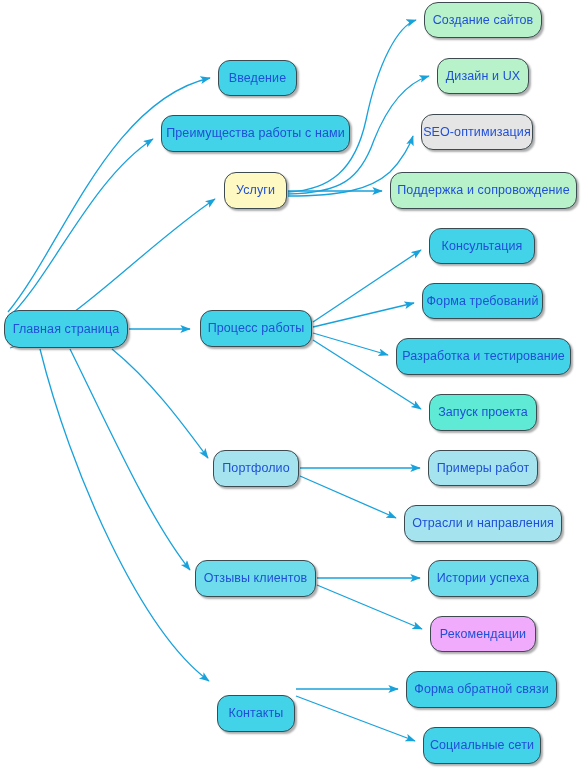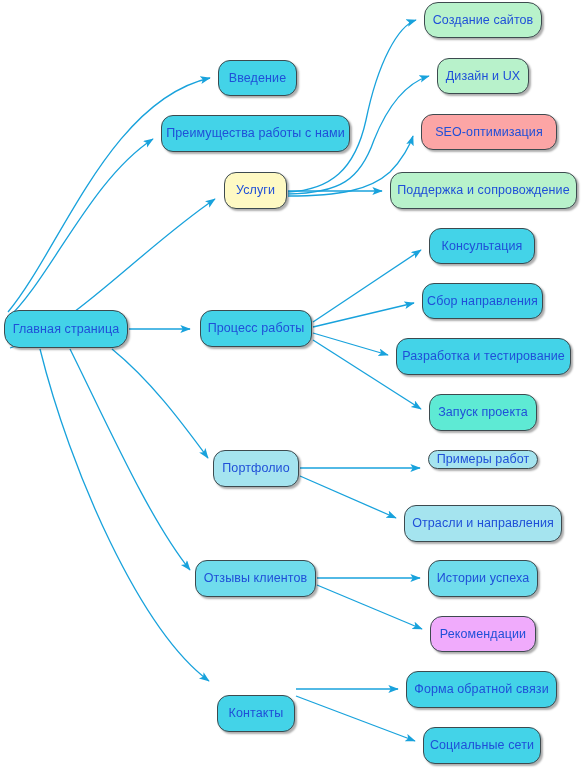--- a/index.html
+++ b/index.html
@@ -92,45 +92,45 @@
       </div>
       <div class="node" style="left: 224px; top: 172px; width: 63px; height: 37px; background: #fef9c3;">
         <span class="node-label">Услуги</span>
       </div>
       <div class="node" style="left: 424px; top: 2px; width: 118px; height: 36px; background: rgb(184, 242, 203); border-radius: 14px;">
         <span class="node-label">Создание сайтов</span>
       </div>
       <div class="node" style="left: 437px; top: 58px; width: 92px; height: 36px; background: rgb(184, 242, 203);">
         <span class="node-label">Дизайн и UX</span>
       </div>
-      <div class="node" style="left: 421px; top: 114px; width: 136px; height: 36px; background: #fca5a5;">
+      <div class="node" style="left: 421px; top: 114px; width: 112px; height: 36px; background: #e5e5e5;">
         <span class="node-label">SEO-оптимизация</span>
       </div>
       <div class="node" style="left: 390px; top: 172px; width: 187px; height: 37px; background: rgb(184, 242, 203);">
         <span class="node-label">Поддержка и сопровождение</span>
       </div>
       <div class="node" style="left: 200px; top: 310px; width: 112px; height: 37px; background: rgb(67, 211, 232);">
         <span class="node-label">Процесс работы</span>
       </div>
       <div class="node" style="left: 429px; top: 228px; width: 106px; height: 36px; background: rgb(67, 211, 232);">
         <span class="node-label">Консультация</span>
       </div>
       <div class="node" style="left: 422px; top: 283px; width: 121px; height: 36px; background: rgb(67, 211, 232);">
-        <span class="node-label">Сбор направления</span>
+        <span class="node-label">Форма требований</span>
       </div>
       <div class="node" style="left: 396px; top: 338px; width: 175px; height: 37px; background: rgb(67, 211, 232);">
         <span class="node-label">Разработка и тестирование</span>
       </div>
       <div class="node" style="left: 429px; top: 394px; width: 108px; height: 37px; background: #5eead4;">
         <span class="node-label">Запуск проекта</span>
       </div>
       <div class="node" style="left: 213px; top: 450px; width: 86px; height: 37px; background: rgb(165, 228, 239);">
         <span class="node-label">Портфолио</span>
       </div>
-      <div class="node" style="left: 428px; top: 450px; width: 110px; height: 19px; background: rgb(165, 228, 239); text-align: center;">
+      <div class="node" style="left: 428px; top: 450px; width: 110px; height: 36px; background: rgb(165, 228, 239); text-align: center;">
         <span class="node-label">Примеры работ</span>
       </div>
       <div class="node" style="left: 404px; top: 505px; width: 158px; height: 37px; background: rgb(165, 228, 239);">
         <span class="node-label">Отрасли и направления</span>
       </div>
       <div class="node" style="left: 195px; top: 560px; width: 121px; height: 37px; background: rgb(111, 220, 236);">
         <span class="node-label">Отзывы клиентов</span>
       </div>
       <div class="node" style="left: 428px; top: 560px; width: 110px; height: 37px; background: rgb(111, 220, 236);">
         <span class="node-label">Истории успеха</span>

